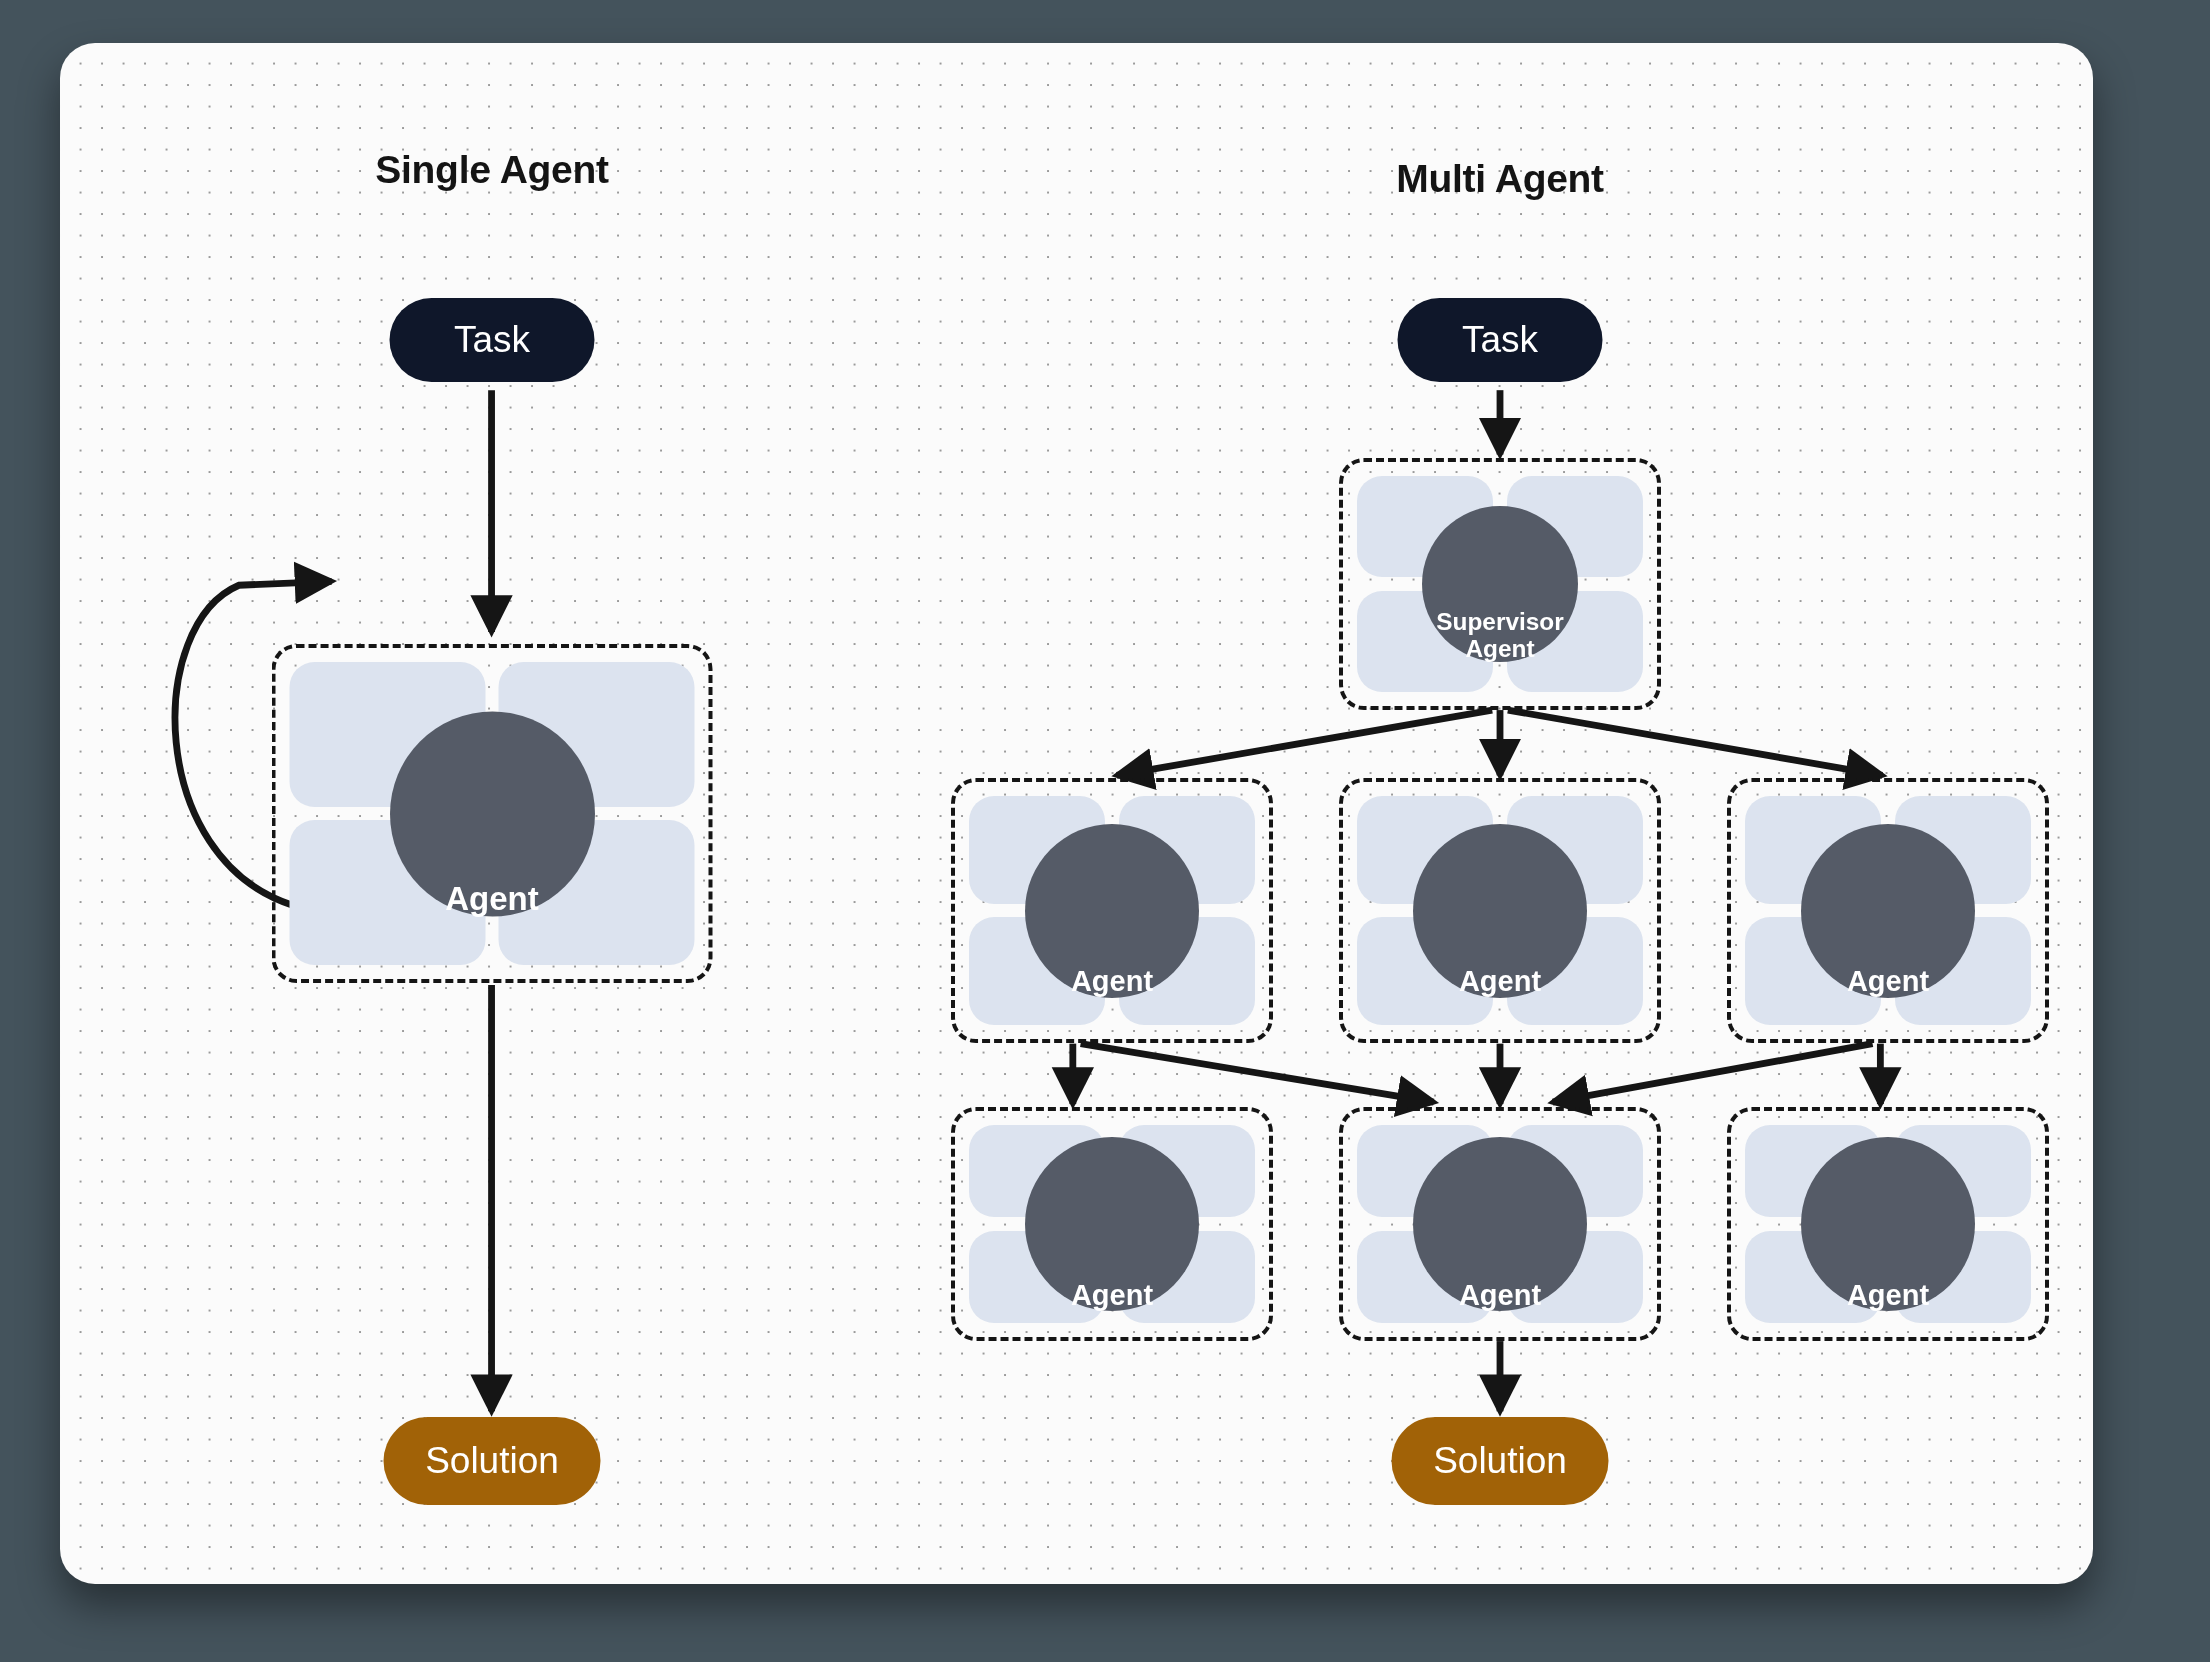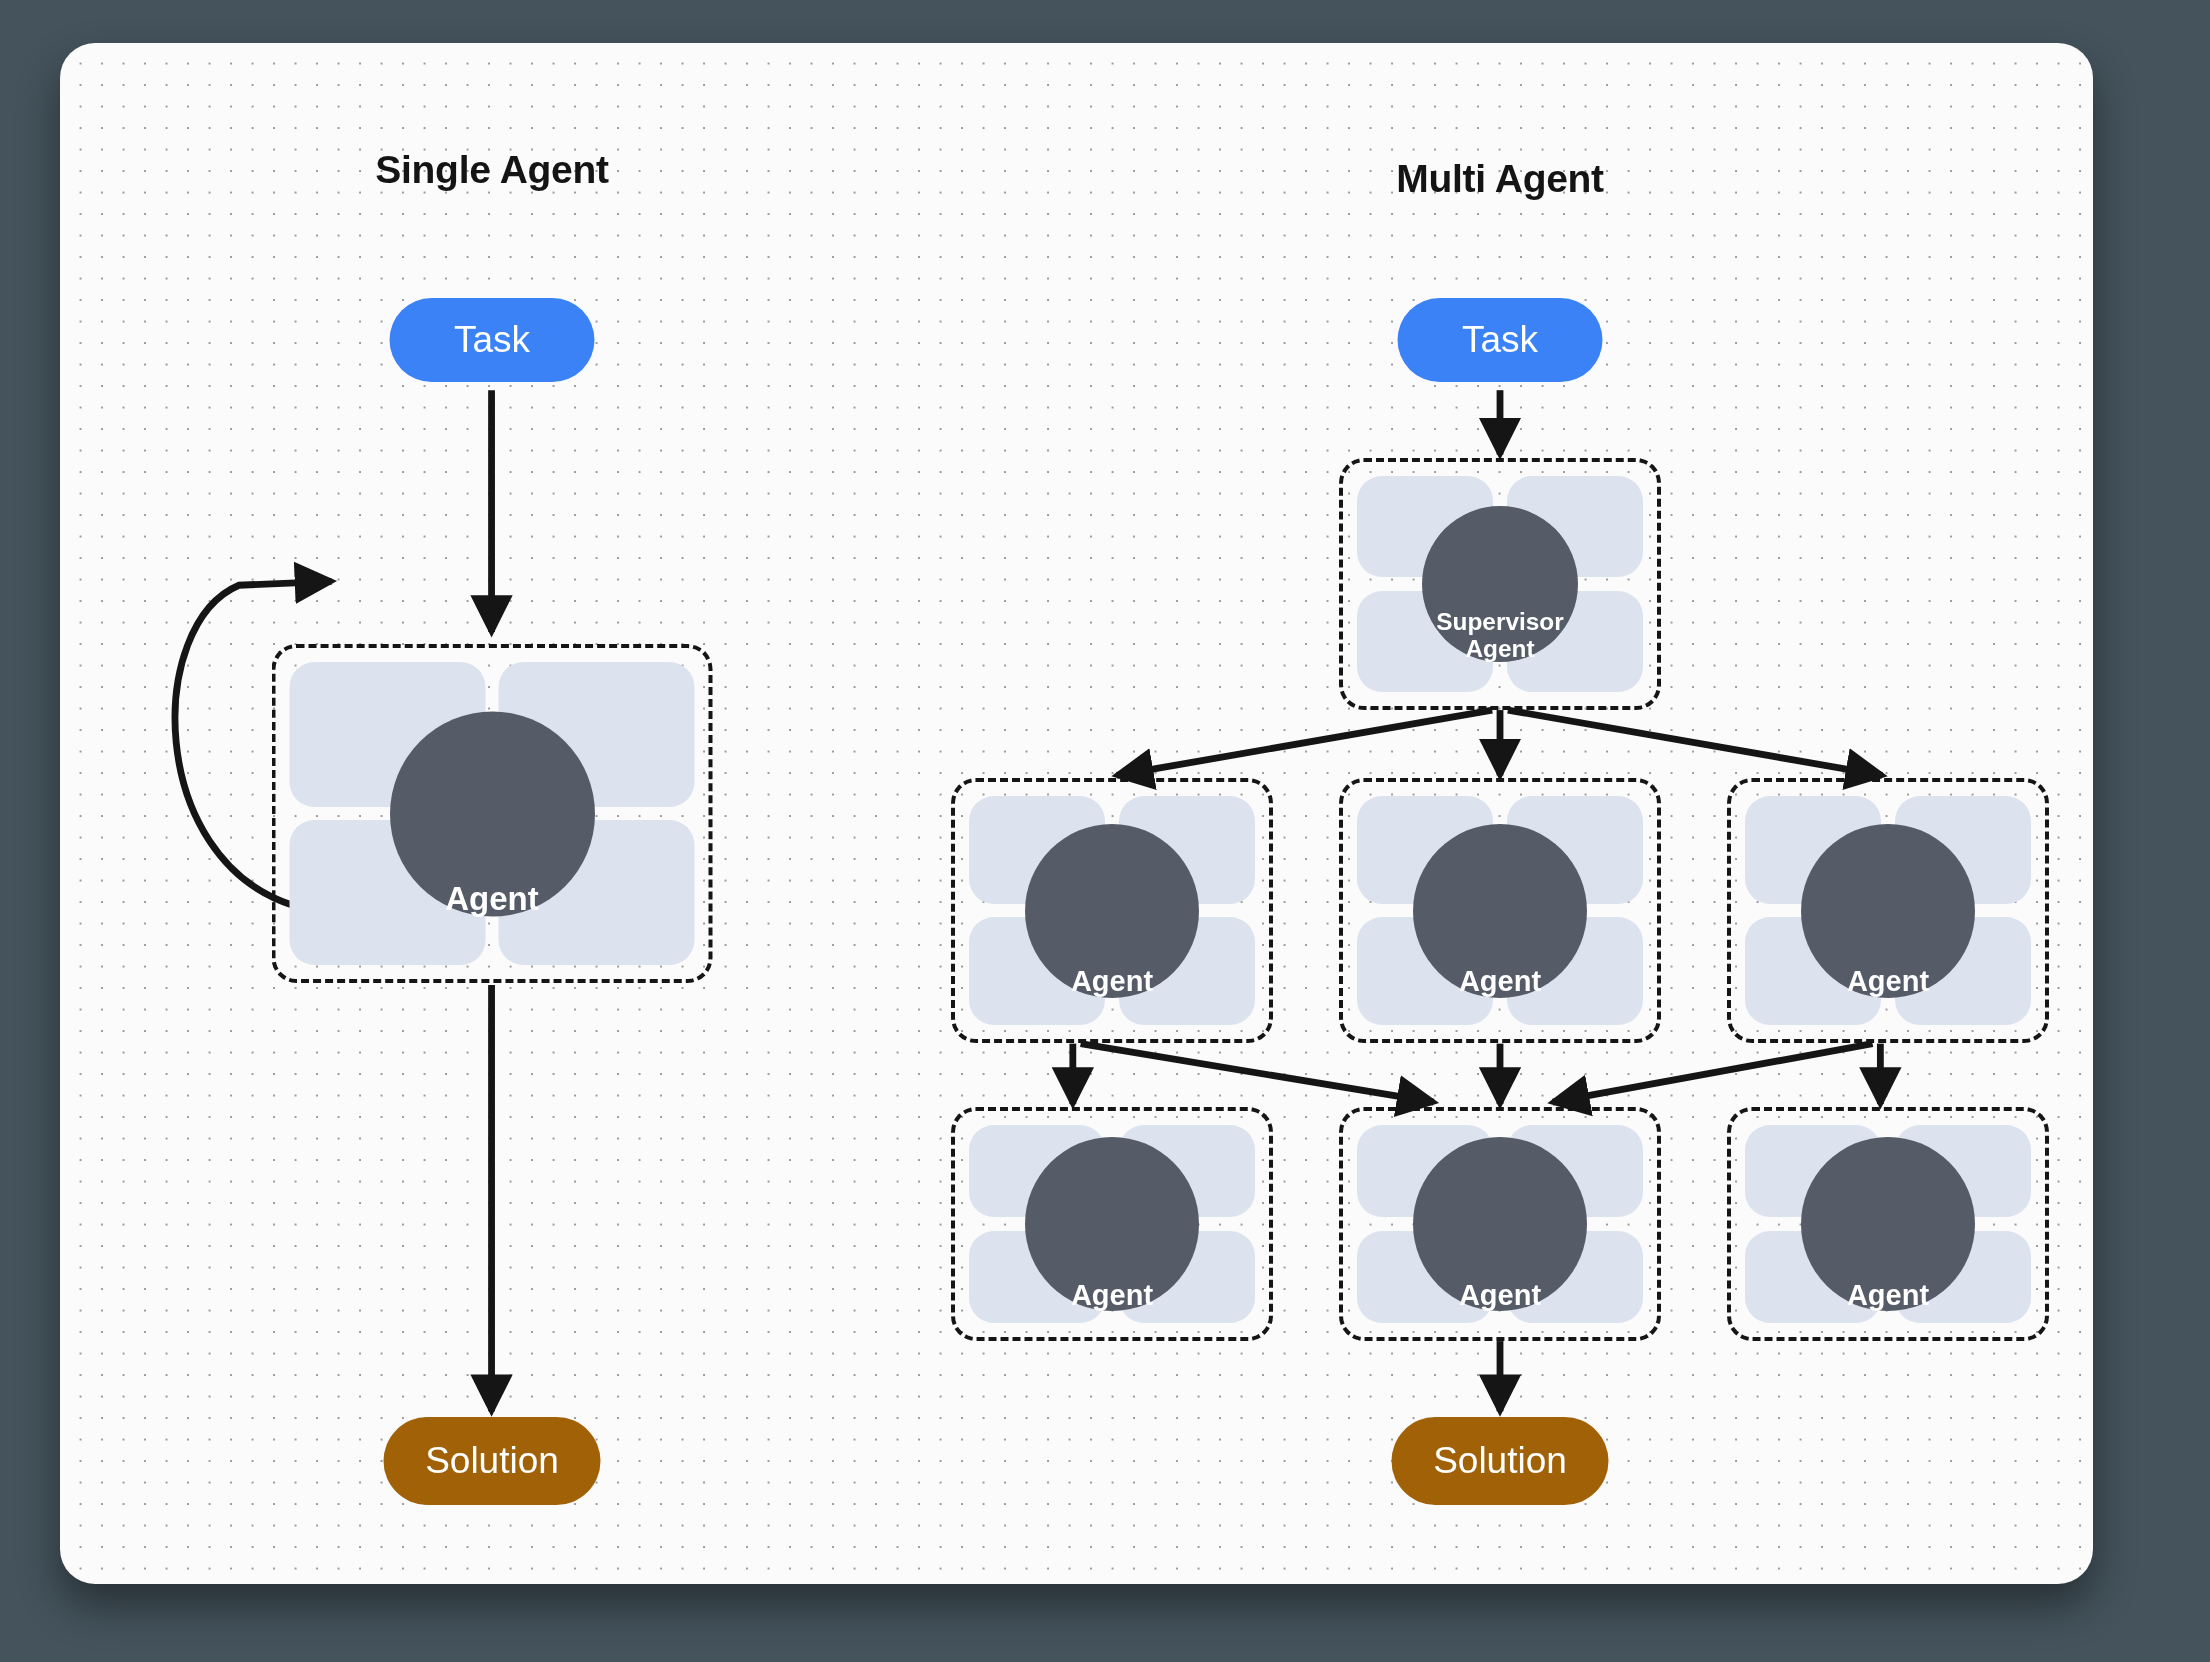--- a/index.html
+++ b/index.html
@@ -51,21 +51,21 @@
     align-items: center;
     justify-content: center;
     border-radius: 974px;
     color: #ffffff;
     font-size: 37px;
     font-weight: 400;
     white-space: nowrap;
     transform: translateX(-50%);
   }
   .pill-task {
-    background: #3b82f6;
+    background: #0f172a;
     width: 205px;
     height: 84px;
   }
   .pill-solution {
     background: #a16207;
     width: 217px;
     height: 88px;
   }
 
   

